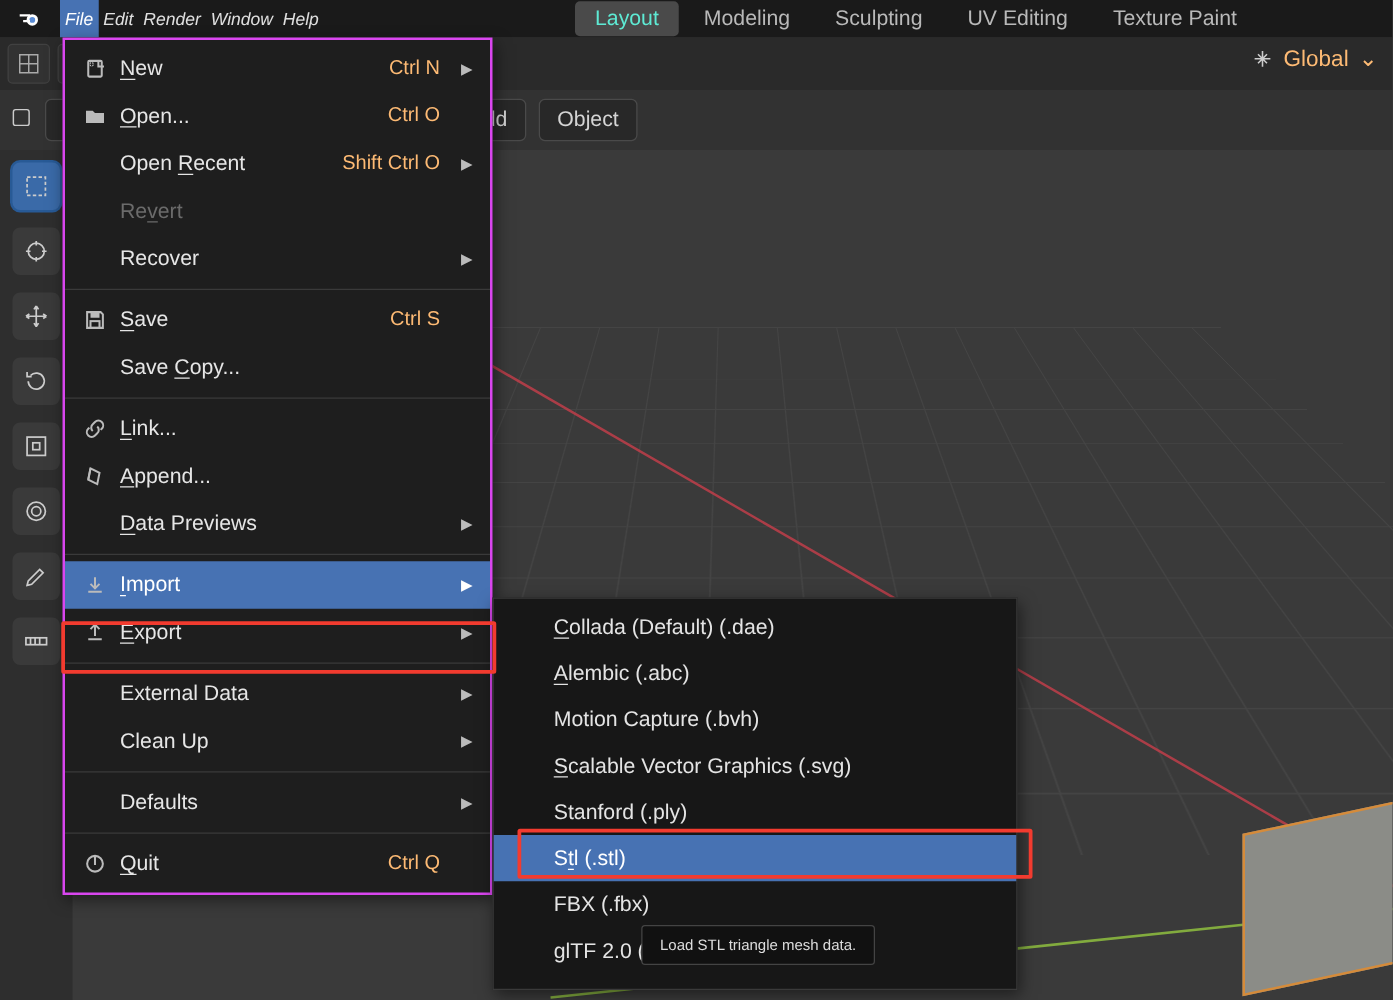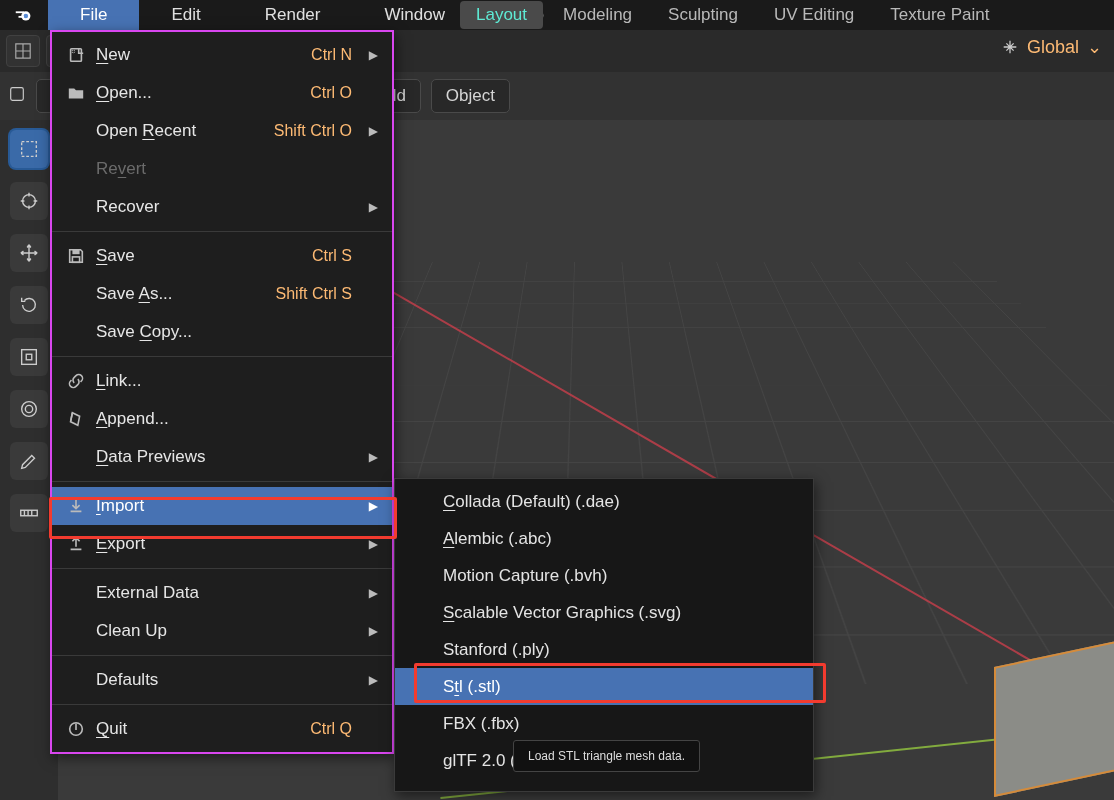--- a/index.html
+++ b/index.html
@@ -1,21 +1,21 @@
 <!DOCTYPE html>
 <html><head>
 <meta charset="utf-8">
 <style>
   * { box-sizing: border-box; margin: 0; padding: 0; font-family: -apple-system, "Segoe UI", Arial, sans-serif; }
   body { width: 1114px; height: 800px; background: #393939; overflow: hidden; position: relative; color: #d8d8d8; }
   .topbar { position: absolute; left: 0; top: 0; width: 1114px; height: 30px; background: #1a1a1a; display: flex; align-items: stretch; }
   .logo { width: 48px; display:flex; align-items:center; justify-content:center; }
   .logo svg { width: 22px; height: 22px; }
   .menu-strip { display:flex; align-items:stretch; }
-  .menu-item { display:flex; align-items:center; padding: 0 32px; font-size: 17px; color:#e0e0e0; cursor:default; }
+  .menu-item { display:flex; align-items:center; padding: 0 4px; font-size: 14px; color:#e0e0e0; cursor:default;font-style:italic; }
   .menu-item.active { background:#4772b3; color:#fff; }
   .workspace-tabs { position:absolute; left:460px; top:0; height:30px; display:flex; align-items:center; gap:0; }
   .ws-tab { padding: 4px 16px; font-size:17px; color:#b9b9b9; border-radius:4px; margin-right:4px; }
   .ws-tab.active { background:#4a4a4a; color:#5eead4; }
   .secondbar { position:absolute; left:0; top:30px; width:1114px; height:42px; background:#2a2a2a; display:flex; align-items:center; }
   .secondbar .xslot { margin-left:6px; width:34px; height:32px; background:#323232; border-radius:4px; display:flex; align-items:center; justify-content:center; border:1px solid #414141;}
   .global { position:absolute; right:12px; top:36px; display:flex; align-items:center; gap:8px; color:#fdba74; font-size:18px; }
   .global svg { width:18px; height:18px; }
   .thirdbar { position:absolute; left:0; top:72px; width:1114px; height:48px; background:#323232; display:flex; align-items:center; padding-left:8px; }
   .thirdbar .pill { height:34px; background:#282828; border:1px solid #4a4a4a; border-radius:5px; display:flex; align-items:center; padding:0 14px; margin-right:10px; font-size:17px; color:#d5d5d5; }
@@ -223,26 +223,20 @@
           <rect x="6" y="3" width="8" height="5" fill="#bbb" stroke="none"></rect>
           <rect x="6" y="11" width="8" height="6"></rect>
         </svg>
       </span>
       <span class="lab"><u class="mn">S</u>ave</span>
       <span class="sc">Ctrl S</span>
       <span class="arrow"></span>
     </div>
     <div class="fm-row">
       <span class="ico"></span>
-      <span class="lab">Save <u class="mn">A</u>s...</span>
-      <span class="sc">Shift Ctrl S</span>
-      <span class="arrow"></span>
-    </div>
-    <div class="fm-row">
-      <span class="ico"></span>
       <span class="lab">Save <u class="mn">C</u>opy...</span>
       <span class="sc"></span>
       <span class="arrow"></span>
     </div>
     <div class="fm-sep"></div>
     <div class="fm-row">
       <span class="ico">
         <svg viewBox="0 0 20 20">
           <path d="M8 12a4 4 0 0 1 0-6l2-2a4 4 0 0 1 6 6l-1 1M12 8a4 4 0 0 1 0 6l-2 2a4 4 0 0 1-6-6l1-1"></path>
         </svg>

